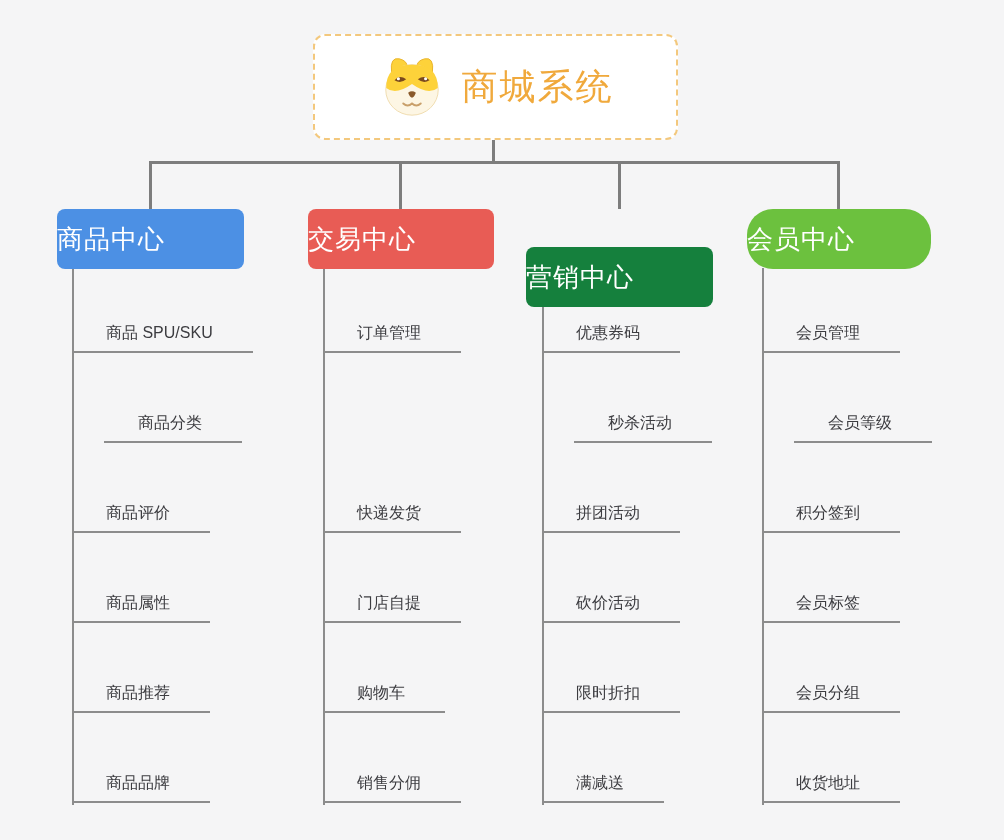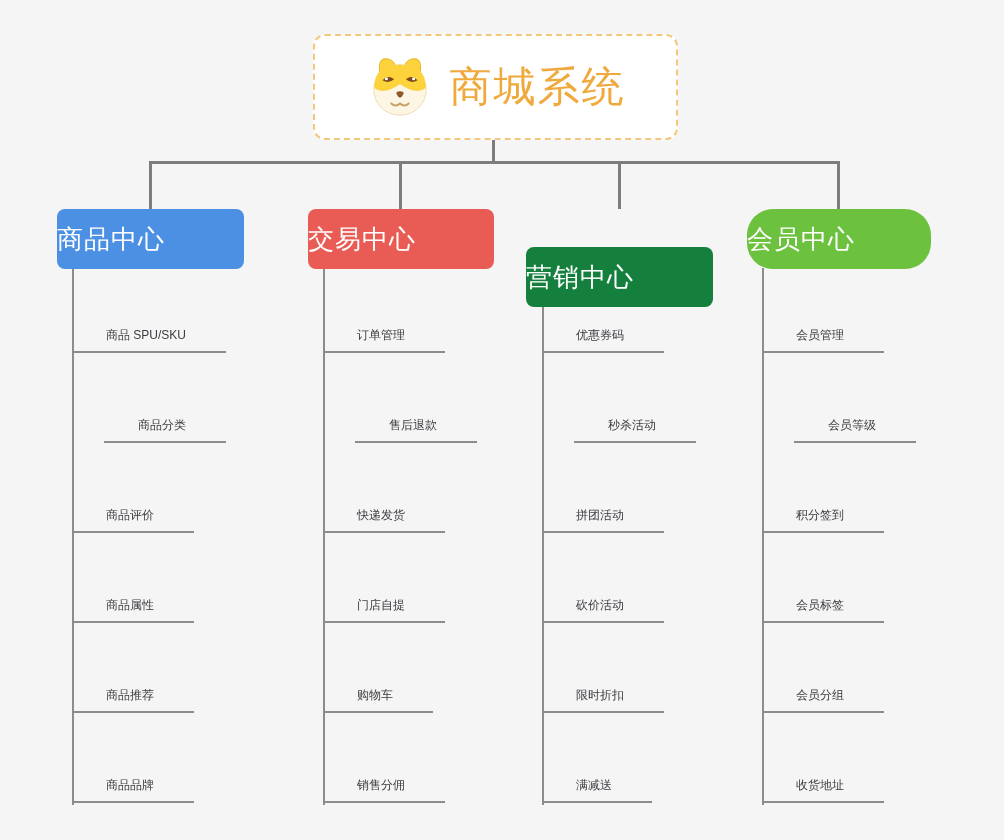--- a/index.html
+++ b/index.html
@@ -17,21 +17,21 @@
   .root-node{
     position:absolute;left:313px;top:34px;width:365px;height:106px;
     background:#ffffff;
     border:2px dashed #f3c87d;
     border-radius:12px;
     box-sizing:border-box;
     display:flex;align-items:center;justify-content:center;
     gap:16px;
   }
   .root-title{
-    font-size:42px;
+    font-size:36px;
     color:#f0a93c;
     letter-spacing:2px;
     white-space:nowrap;
   }
   .dog-icon{width:68px;height:68px;display:block;}
   
   .line{position:absolute;background:#7d7d7d;}
   .v-line{width:3px;}
   .h-line{height:3px;}
   .spine{position:absolute;width:2px;background:#8c8c8c;}
@@ -48,21 +48,21 @@
   .bh3{left:526px;width:187px;background:#15803d;margin-top:38px;}
   .bh4{left:747px;width:184px;background:#6cc13e;border-radius:26px;}
   
   .topic-item{
     position:absolute;
     height:40px;
     box-sizing:border-box;
     display:flex;align-items:flex-end;
     padding:0 40px 7px 34px;
     border-bottom:2px solid #8c8c8c;
-    font-size:12px;
+    font-size:16px;
     color:#3c3c40;
     white-space:nowrap;
   }
   .col1{left:72px;} .col2{left:323px;} .col3{left:542px;} .col4{left:762px;}
   .row1{top:313px;} .row2{top:403px;margin-left:32px;} .row3{top:493px;}
   .row4{top:583px;} .row5{top:673px;} .row6{top:763px;}
 </style>
 </head>
 <body>
 
@@ -118,21 +118,20 @@
   </div>
 
   <div class="topic-item col1 row1">商品 SPU/SKU</div>
   <div class="topic-item col1 row2">商品分类</div>
   <div class="topic-item col1 row3">商品评价</div>
   <div class="topic-item col1 row4">商品属性</div>
   <div class="topic-item col1 row5">商品推荐</div>
   <div class="topic-item col1 row6">商品品牌</div>
 
   <div class="topic-item col2 row1">订单管理</div>
-  <div class="topic-item col2 row2">售后退款</div>
   <div class="topic-item col2 row3">快递发货</div>
   <div class="topic-item col2 row5">购物车</div>
   <div class="topic-item col2 row4">门店自提</div>
   <div class="topic-item col2 row6">销售分佣</div>
 
   <div class="topic-item col3 row1">优惠券码</div>
   <div class="topic-item col3 row2">秒杀活动</div>
   <div class="topic-item col3 row3">拼团活动</div>
   <div class="topic-item col3 row4">砍价活动</div>
   <div class="topic-item col3 row5">限时折扣</div>

